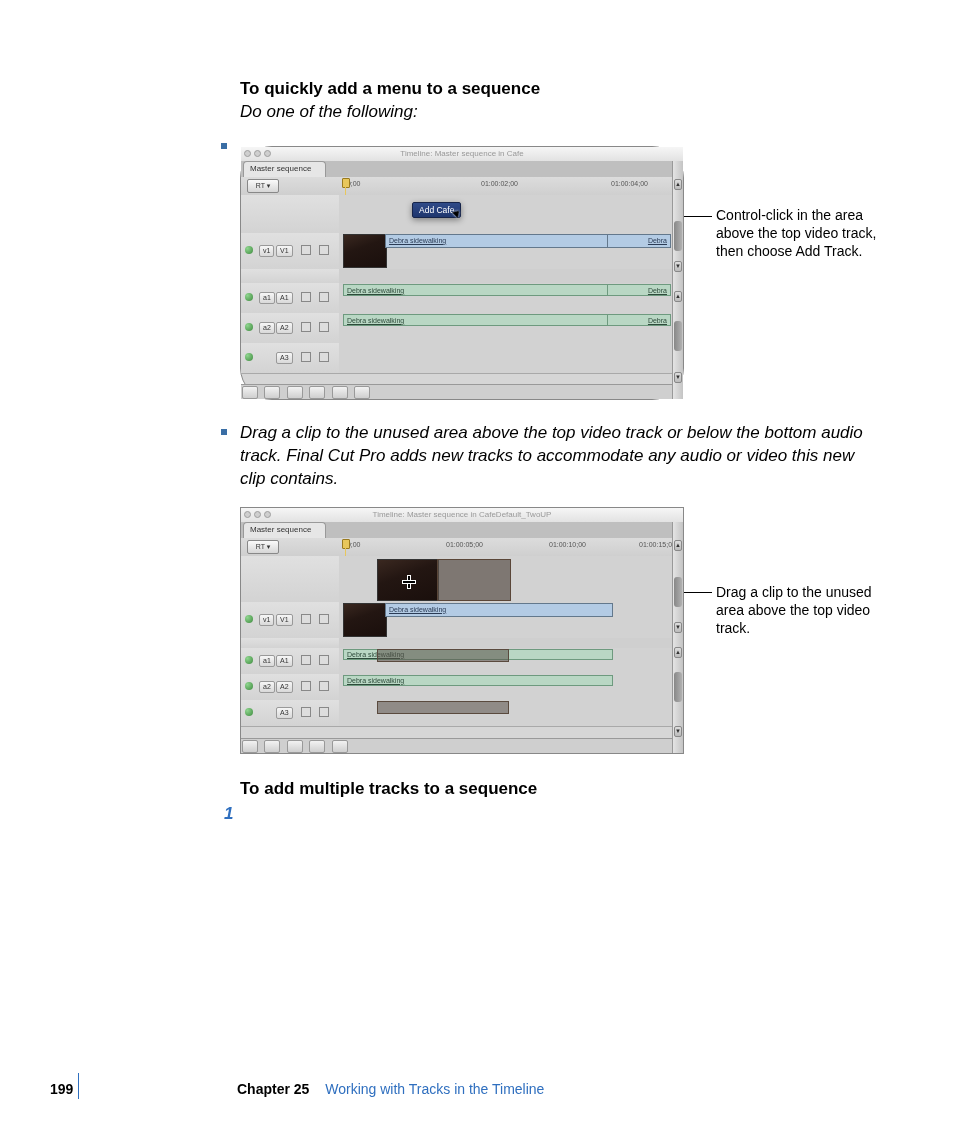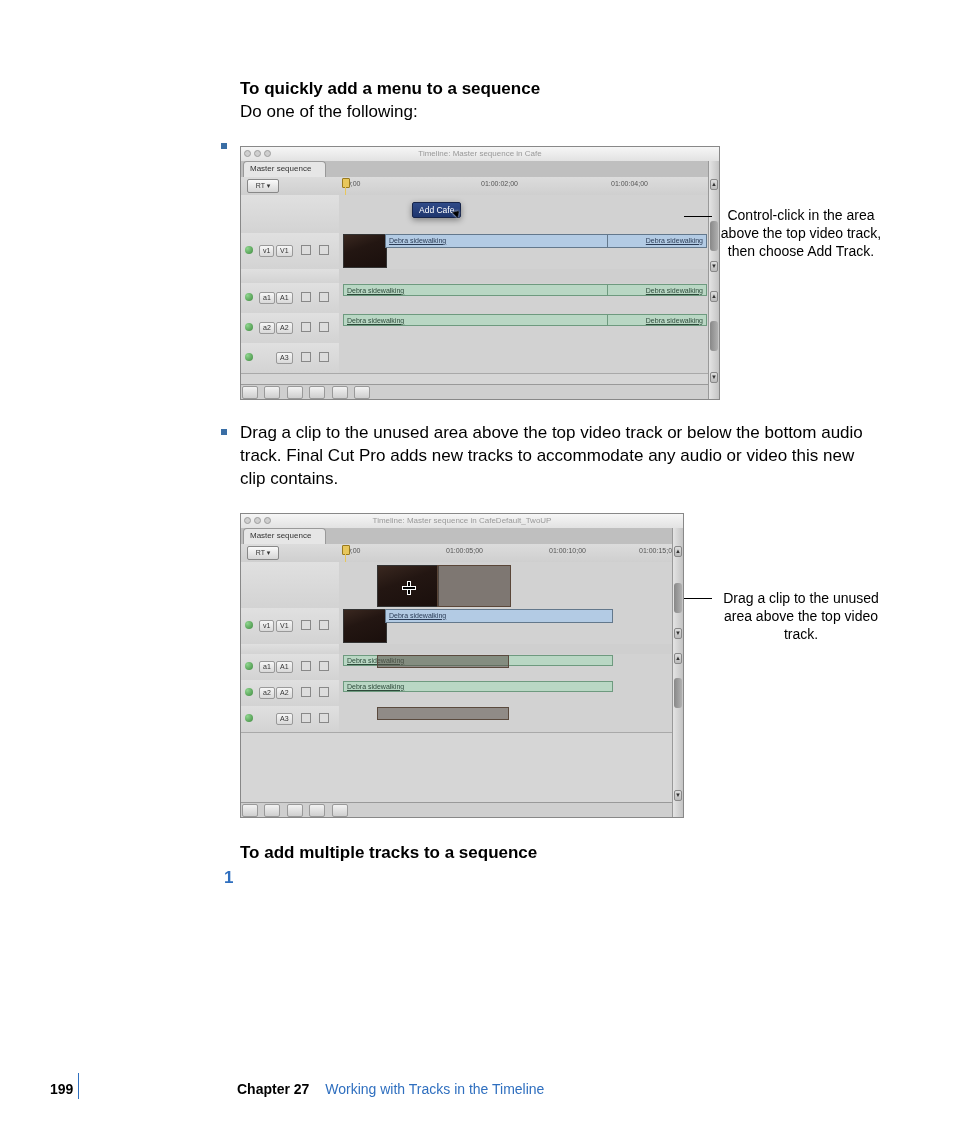--- a/index.html
+++ b/index.html
@@ -24,42 +24,43 @@
   .heading-inline {
     font-weight: 600;
     color: #000;
     font-size: 17px;
     line-height: 1.35;
   }
   .body-text {
     font-size: 17px;
     line-height: 1.35;
     color: #000;
+    font-style: italic;
   }
   .bullet-line {
     position: relative;
     padding-left: 0;
   }
   .bullet-marker {
     position: absolute;
     left: -19px;
     top: 7px;
     width: 6px;
     height: 6px;
     background: #3a6ea5;
   }
   
   .figure {
     position: relative;
     border: 1px solid #888;
     background: #d6d6d6;
     box-sizing: border-box;
   }
-  .fig1 { width: 480px; height: 254px; margin-top: 22px; }
-  .fig2 { width: 444px; height: 305px; margin-top: 22px; }
+  .fig1 { width: 444px; height: 254px; margin-top: 22px; border-radius: 32px; }
+  .fig2 { width: 444px; height: 247px; margin-top: 16px; }
   .win-header {
     position: absolute;
     left: 0; right: 0; top: 0;
     height: 14px;
     background: linear-gradient(#f6f6f6, #e2e2e2);
     border-bottom: 1px solid #aaa;
     font-size: 8px;
     color: #999;
     text-align: center;
     line-height: 14px;
@@ -169,21 +170,20 @@
   }
   .scroll-thumb { position: absolute; left: 1px; right: 1px; background: linear-gradient(90deg,#888,#b0b0b0); border-radius: 3px; }
   .scroll-btn { position: absolute; left: 1px; right: 1px; height: 9px; background: linear-gradient(#ddd,#bbb); border: 1px solid #888; border-radius: 2px; font-size: 6px; text-align: center; line-height: 8px; color: #333; }
   
   .callout {
     position: absolute;
     font-size: 14px;
     line-height: 1.3;
     color: #000;
     width: 170px;
-    text-align: center;
   }
   .callout-line {
     position: absolute;
     height: 1px;
     background: #000;
   }
   .callout-line::before {
     content: ""; position: absolute; left: -3px; top: -4px; width: 0; height: 0;
     border-top: 5px solid transparent; border-bottom: 5px solid transparent;
   }
@@ -457,18 +457,18 @@
     <div class="body-text" style="position:relative; margin-top:2px;">
       <span class="step-num">1</span>
     </div>
 
   </div>
 
   <div class="page-footer">
     <div class="page-num">199</div>
     <div class="rule"></div>
     <div class="chapter-lbl">
-      <span>Chapter 27</span>
+      <span>Chapter 25</span>
       <span class="chapter-title">Working with Tracks in the Timeline</span>
     </div>
   </div>
 
 </div>
 
 </body></html>

